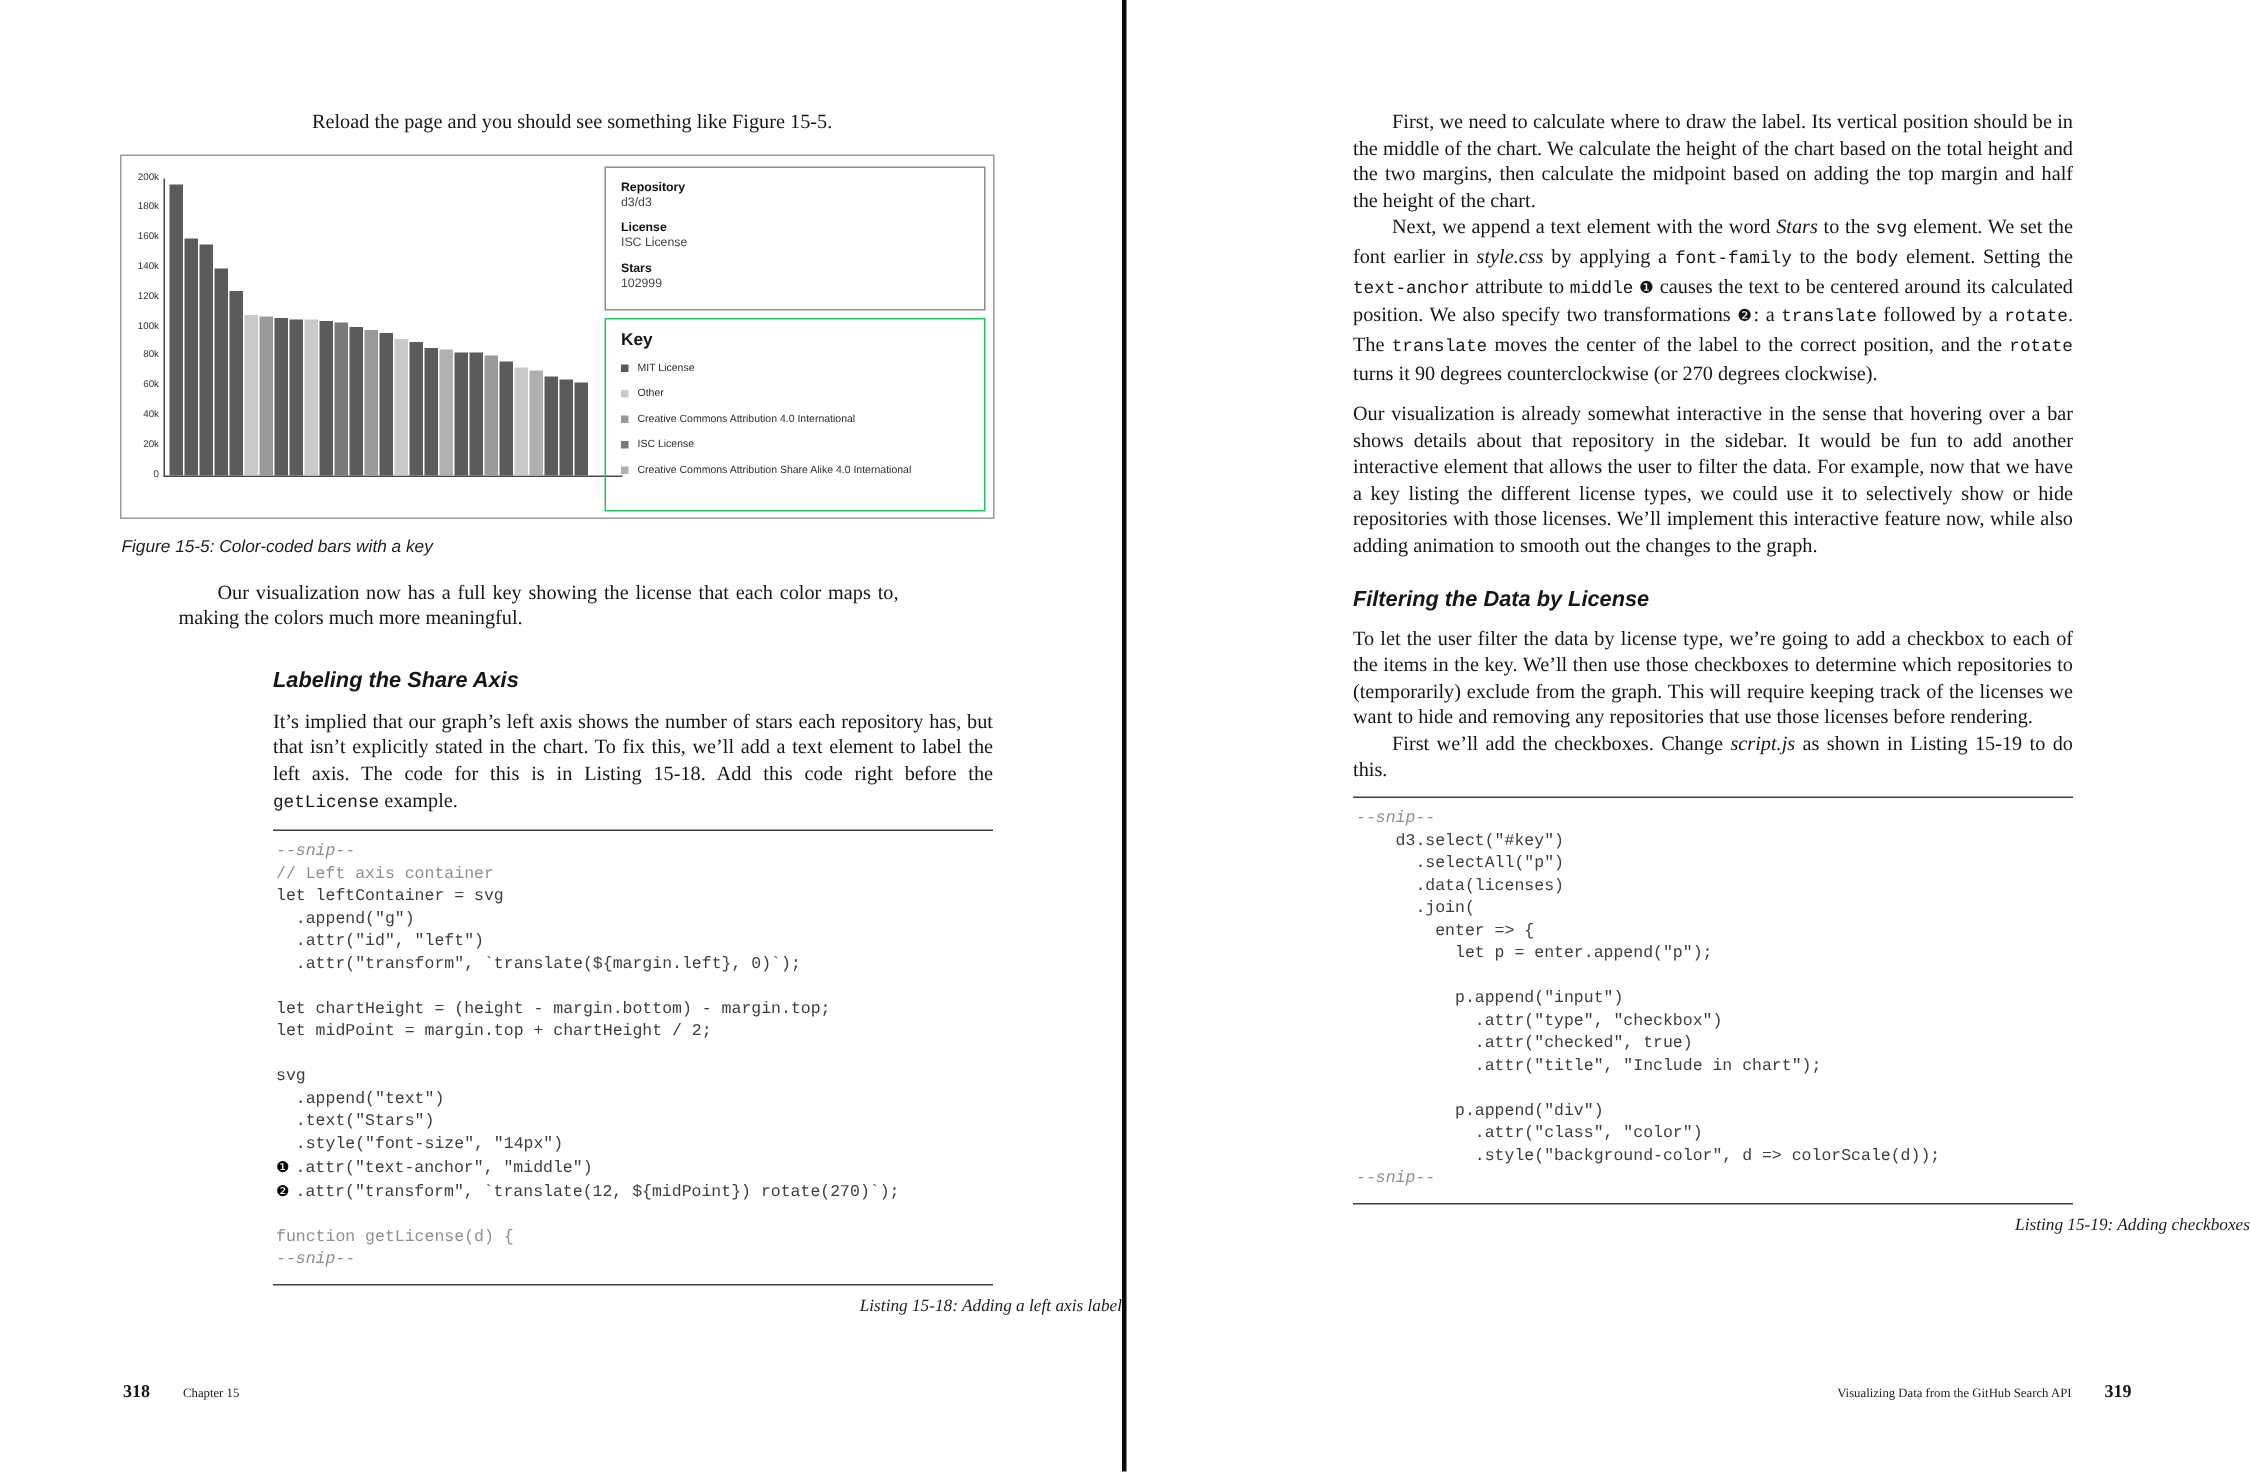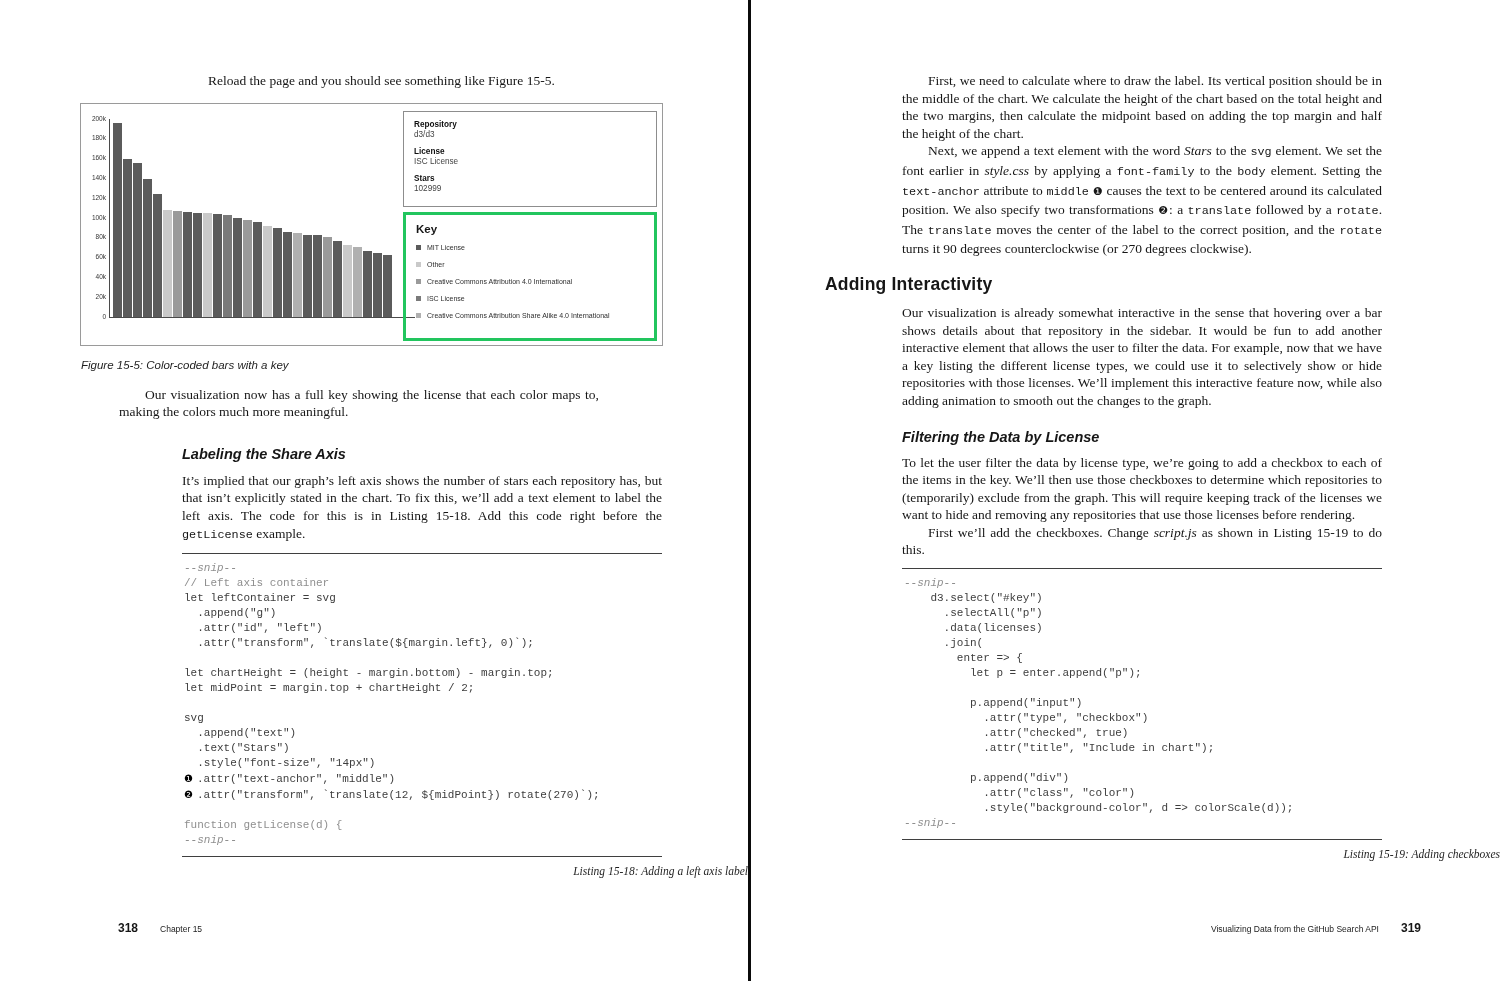--- a/index.html
+++ b/index.html
@@ -48,21 +48,21 @@
         border-left:1px solid #4a4a4a;border-bottom:1px solid #4a4a4a;
         display:flex;align-items:flex-end;gap:1.5px;padding-left:3px;}
   .bar{flex:0 0 auto;width:8.5px;}
 
   
   .info-box{position:absolute;left:322px;top:7px;width:254px;height:96px;border:1px solid #8d8d8d;
             box-sizing:border-box;padding:8px 10px;font-family:"Liberation Sans",sans-serif;}
   .info-field{margin-bottom:7px;}
   .info-label{font-size:8.2px;font-weight:700;color:#111;line-height:10px;}
   .info-value{font-size:8.2px;color:#444;line-height:10px;}
-  .key-box{position:absolute;left:322px;top:108px;width:254px;height:129px;border:3px solid #22c55e;
+  .key-box{position:absolute;left:322px;top:108px;width:254px;height:129px;border:1px solid #22c55e;
            box-sizing:border-box;padding:8px 10px;font-family:"Liberation Sans",sans-serif;}
   .key-title{font-size:11.5px;font-weight:700;margin-bottom:9px;}
   .key-item{display:flex;align-items:center;gap:6px;margin-bottom:9px;}
   .swatch{flex:0 0 auto;width:5px;height:5px;display:inline-block;}
   .key-label{font-size:7px;color:#2e2e2e;line-height:8px;}
 
   
   .listing{margin-top:9px;width:480px;}
   .lp .listing{margin-left:102px;}
   .rp .listing{margin-left:77px;}
@@ -72,21 +72,21 @@
   .code-line{min-height:15px;}
   .code-line.muted{color:#8f8f8f;}
   .code-line.snip{color:#8f8f8f;font-style:italic;}
   .code-marker{display:inline-block;width:13px;font-family:"DejaVu Sans",sans-serif;font-size:10px;color:#000;font-style:normal;}
 
   .listing-caption{margin-top:8px;font-family:Liberation Serif, serif;font-style:italic;font-size:11.5px;color:#1e1e1e;text-align:right;}
   .lp .listing-caption{margin-left:103px;}
   .rp .listing-caption{margin-left:78px;}
 
   
-  .footer{position:absolute;top:918px;font-family:Liberation Sans, sans-serif;white-space:nowrap;margin-left:36px;}
+  .footer{position:absolute;top:918px;font-family:Liberation Serif, serif;white-space:nowrap;}
   .footer-left{left:82px;}
   .footer-right{right:79px;text-align:right;}
   .pagenum{font-weight:700;font-size:12px;}
   .footer-label{font-size:8.5px;color:#222;}
   .footer-left .footer-label{margin-left:22px;}
   .footer-right .footer-label{margin-right:22px;}
 </style>
 </head>
 <body>
 
@@ -204,21 +204,20 @@
   </div>
 </div>
 
 <div class="divider"></div>
 
 <div class="page page-right rp">
 
   <p class="body indent p1"><span>First, we need to calculate where to draw the label. Its vertical position should be in the middle of the chart. We calculate the height of the chart based on the total height and the two margins, then calculate the midpoint based on adding the top margin and half the height of the chart.</span></p>
   <p class="body indent p2"><span>Next, we append a text element with the word </span><span class="seg-i">Stars</span><span> to the </span><span class="seg-code">svg</span><span> element. We set the font earlier in </span><span class="seg-i">style.css</span><span> by applying a </span><span class="seg-code">font-family</span><span> to the </span><span class="seg-code">body</span><span> element. Setting the </span><span class="seg-code">text-anchor</span><span> attribute to </span><span class="seg-code">middle</span><span> </span><span class="seg-marker">❶</span><span> causes the text to be centered around its calculated position. We also specify two transformations </span><span class="seg-marker">❷</span><span>: a </span><span class="seg-code">translate</span><span> followed by a </span><span class="seg-code">rotate</span><span>. The </span><span class="seg-code">translate</span><span> moves the center of the label to the correct position, and the </span><span class="seg-code">rotate</span><span> turns it 90 degrees counterclockwise (or 270 degrees clockwise).</span></p>
 
-  <h2 class="h-b">Adding Interactivity</h2>
 
   <p class="body p3"><span>Our visualization is already somewhat interactive in the sense that hovering over a bar shows details about that repository in the sidebar. It would be fun to add another interactive element that allows the user to filter the data. For example, now that we have a key listing the different license types, we could use it to selectively show or hide repositories with those licenses. We’ll implement this interactive feature now, while also adding animation to smooth out the changes to the graph.</span></p>
 
   <h3 class="h-c">Filtering the Data by License</h3>
 
   <p class="body p4"><span>To let the user filter the data by license type, we’re going to add a checkbox to each of the items in the key. We’ll then use those checkboxes to determine which repositories to (temporarily) exclude from the graph. This will require keeping track of the licenses we want to hide and removing any repositories that use those licenses before rendering.</span></p>
   <p class="body indent p5"><span>First we’ll add the checkboxes. Change </span><span class="seg-i">script.js</span><span> as shown in Listing 15-19 to do this.</span></p>
 
   <div class="listing">
     <div class="rule"></div>

